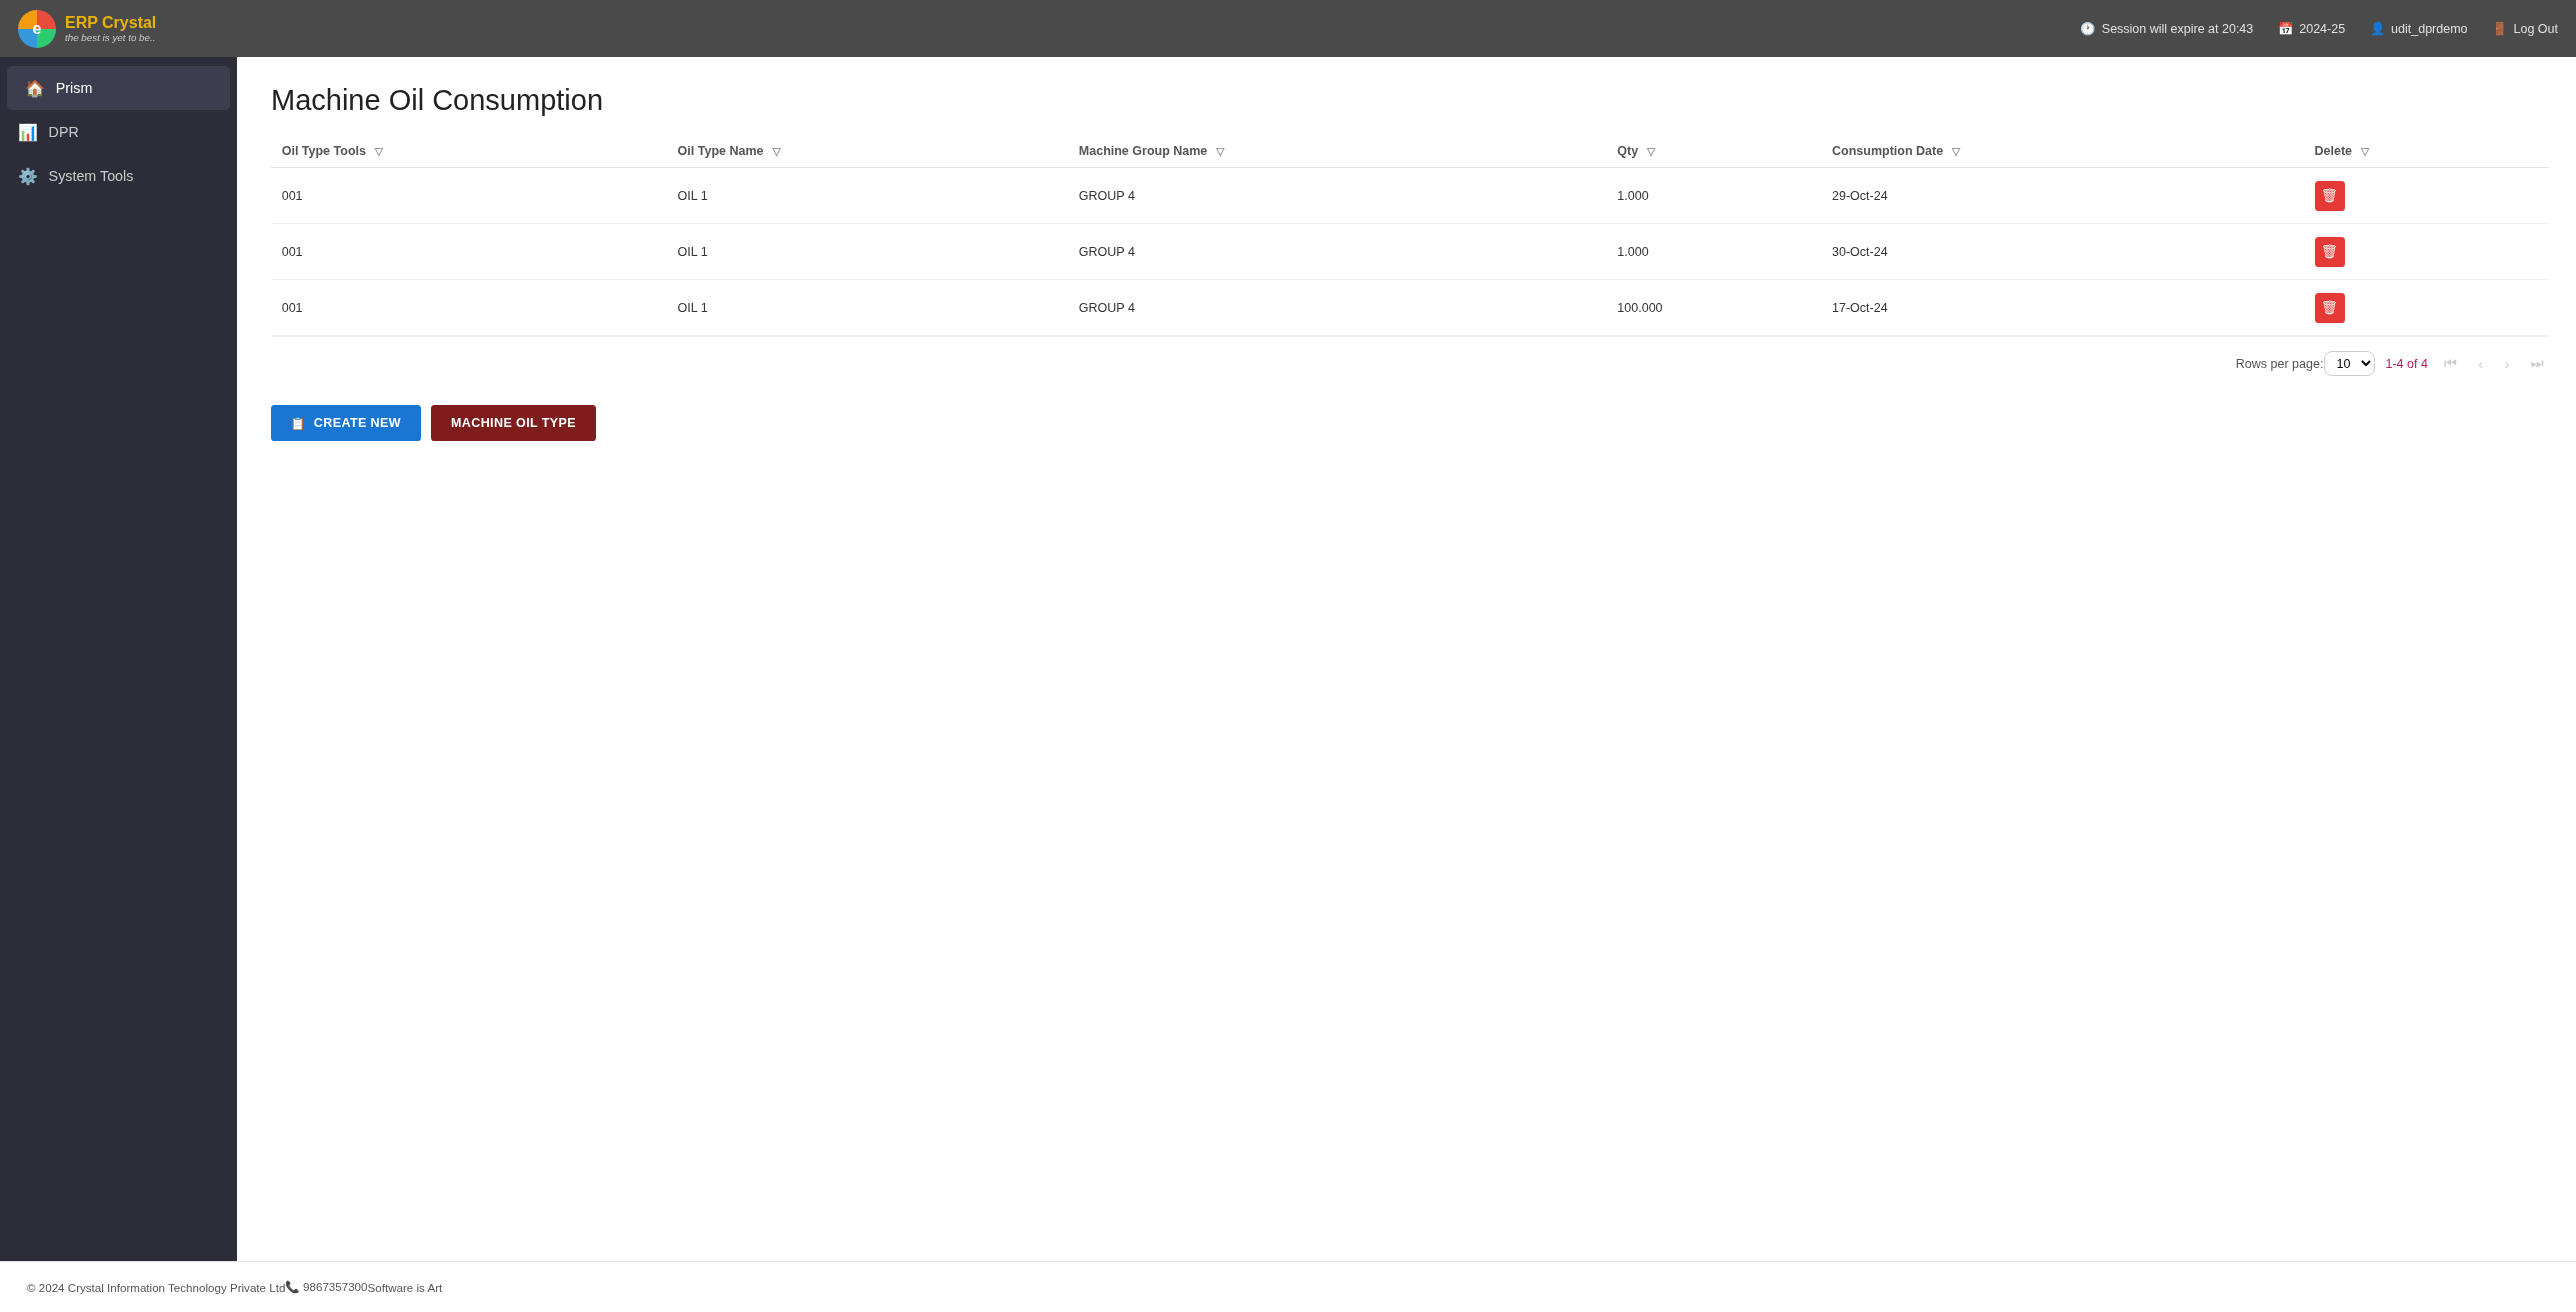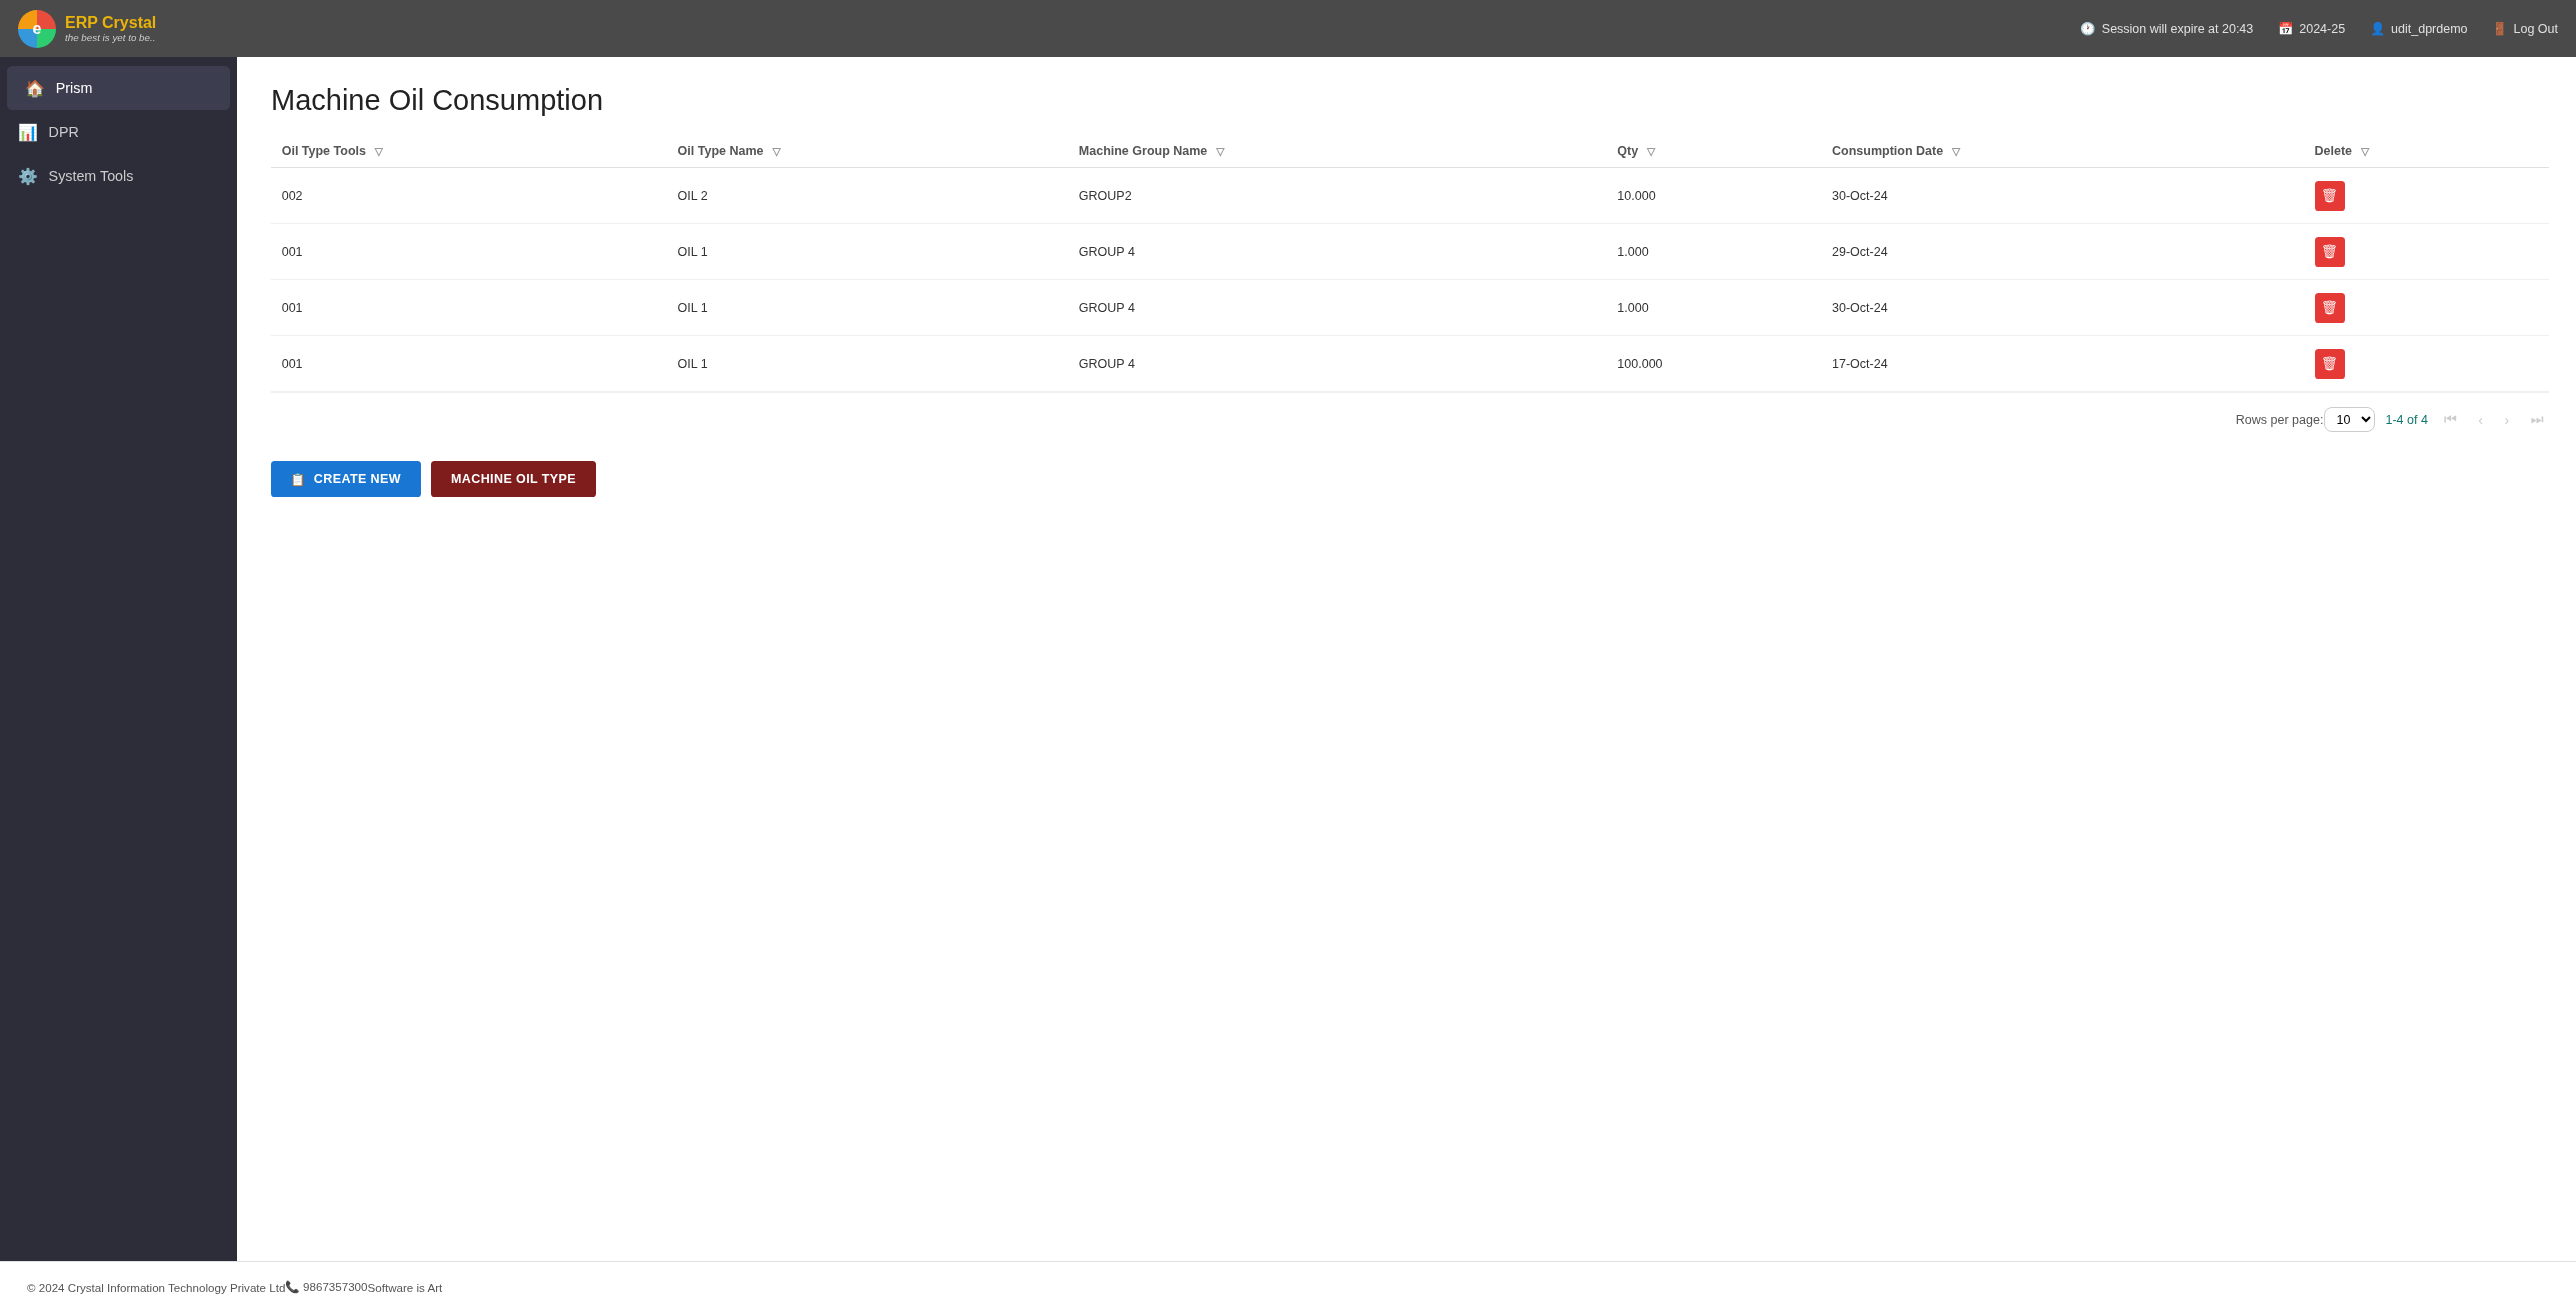--- a/index.html
+++ b/index.html
@@ -161,21 +161,21 @@
       align-items: center;
       gap: 1px;
     }
     .rows-select {
       border: 0.9px solid #ccc;
       border-radius: 8px;
       padding: 3.6px 7.2px;
       font-size: 12.5px;
       background: white;
     }
-    .page-info { color: #0f766e; text-align: right; }
+    .page-info { color: #be185d; text-align: right; }
     .nav-btn {
       background: none;
       border: none;
       cursor: pointer;
       color: #666;
       font-size: 14.3px;
       padding: 3.6px 5.4px;
       border-radius: 3.6px;
     }
     .nav-btn.disabled { color: #ccc; cursor: default; }
@@ -304,30 +304,20 @@
               <span>Consumption Date</span>
               <span class="filter-icon">▽</span>
             </th>
             <th>
               <span>Delete</span>
               <span class="filter-icon">▽</span>
             </th>
           </tr>
         </thead>
         <tbody id="table-body">
-        <tr>
-              <td>002</td>
-              <td>OIL 2</td>
-              <td>GROUP2</td>
-              <td>10.000</td>
-              <td>30-Oct-24</td>
-              <td>
-                <button class="delete-btn">🗑</button>
-              </td>
-            </tr>
             <tr>
               <td>001</td>
               <td>OIL 1</td>
               <td>GROUP 4</td>
               <td>1.000</td>
               <td>29-Oct-24</td>
               <td>
                 <button class="delete-btn">🗑</button>
               </td>
             </tr>

